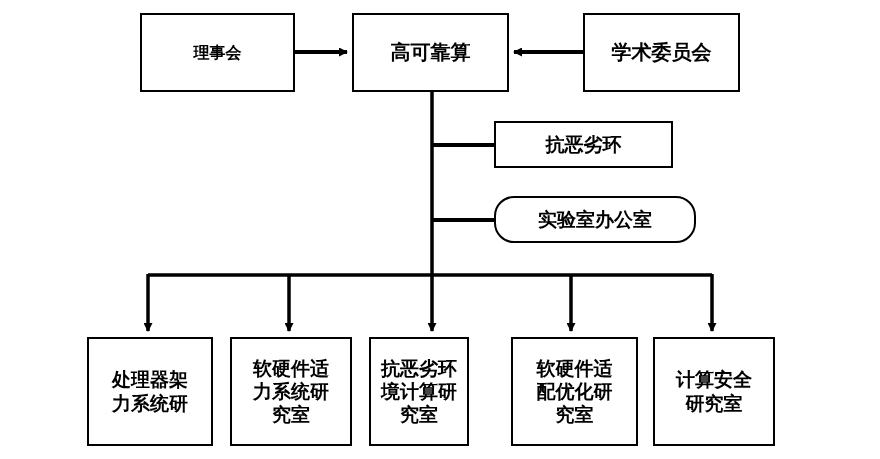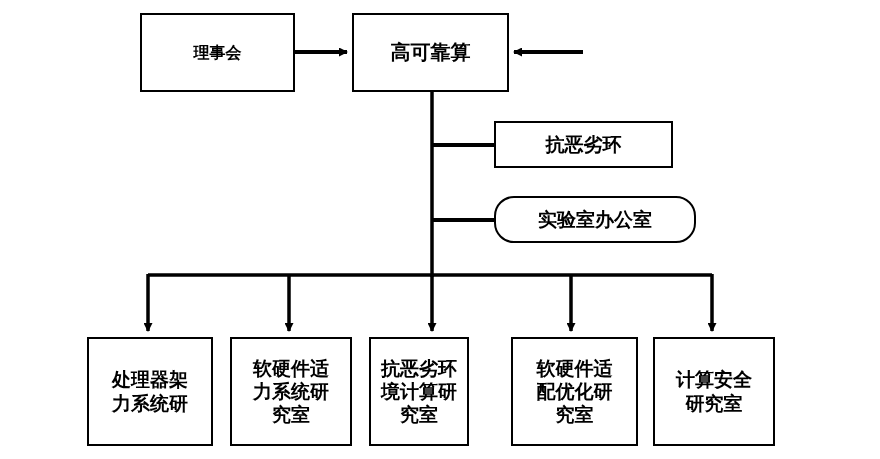--- a/index.html
+++ b/index.html
@@ -98,20 +98,23 @@
   </svg>
 
   <div class="node n-board">
     <span class="node-label">理事会</span>
   </div>
 
   <div class="node n-keylab">
     <span class="node-label">高可靠算</span>
   </div>
 
+  <div class="node n-acad">
+    <span class="node-label">学术委员会</span>
+  </div>
 
   <div class="node n-director">
     <span class="node-label">抗恶劣环</span>
   </div>
 
   <div class="node n-office">
     <span class="node-label">实验室办公室</span>
   </div>
 
   <div class="node n-lab n-lab1">

